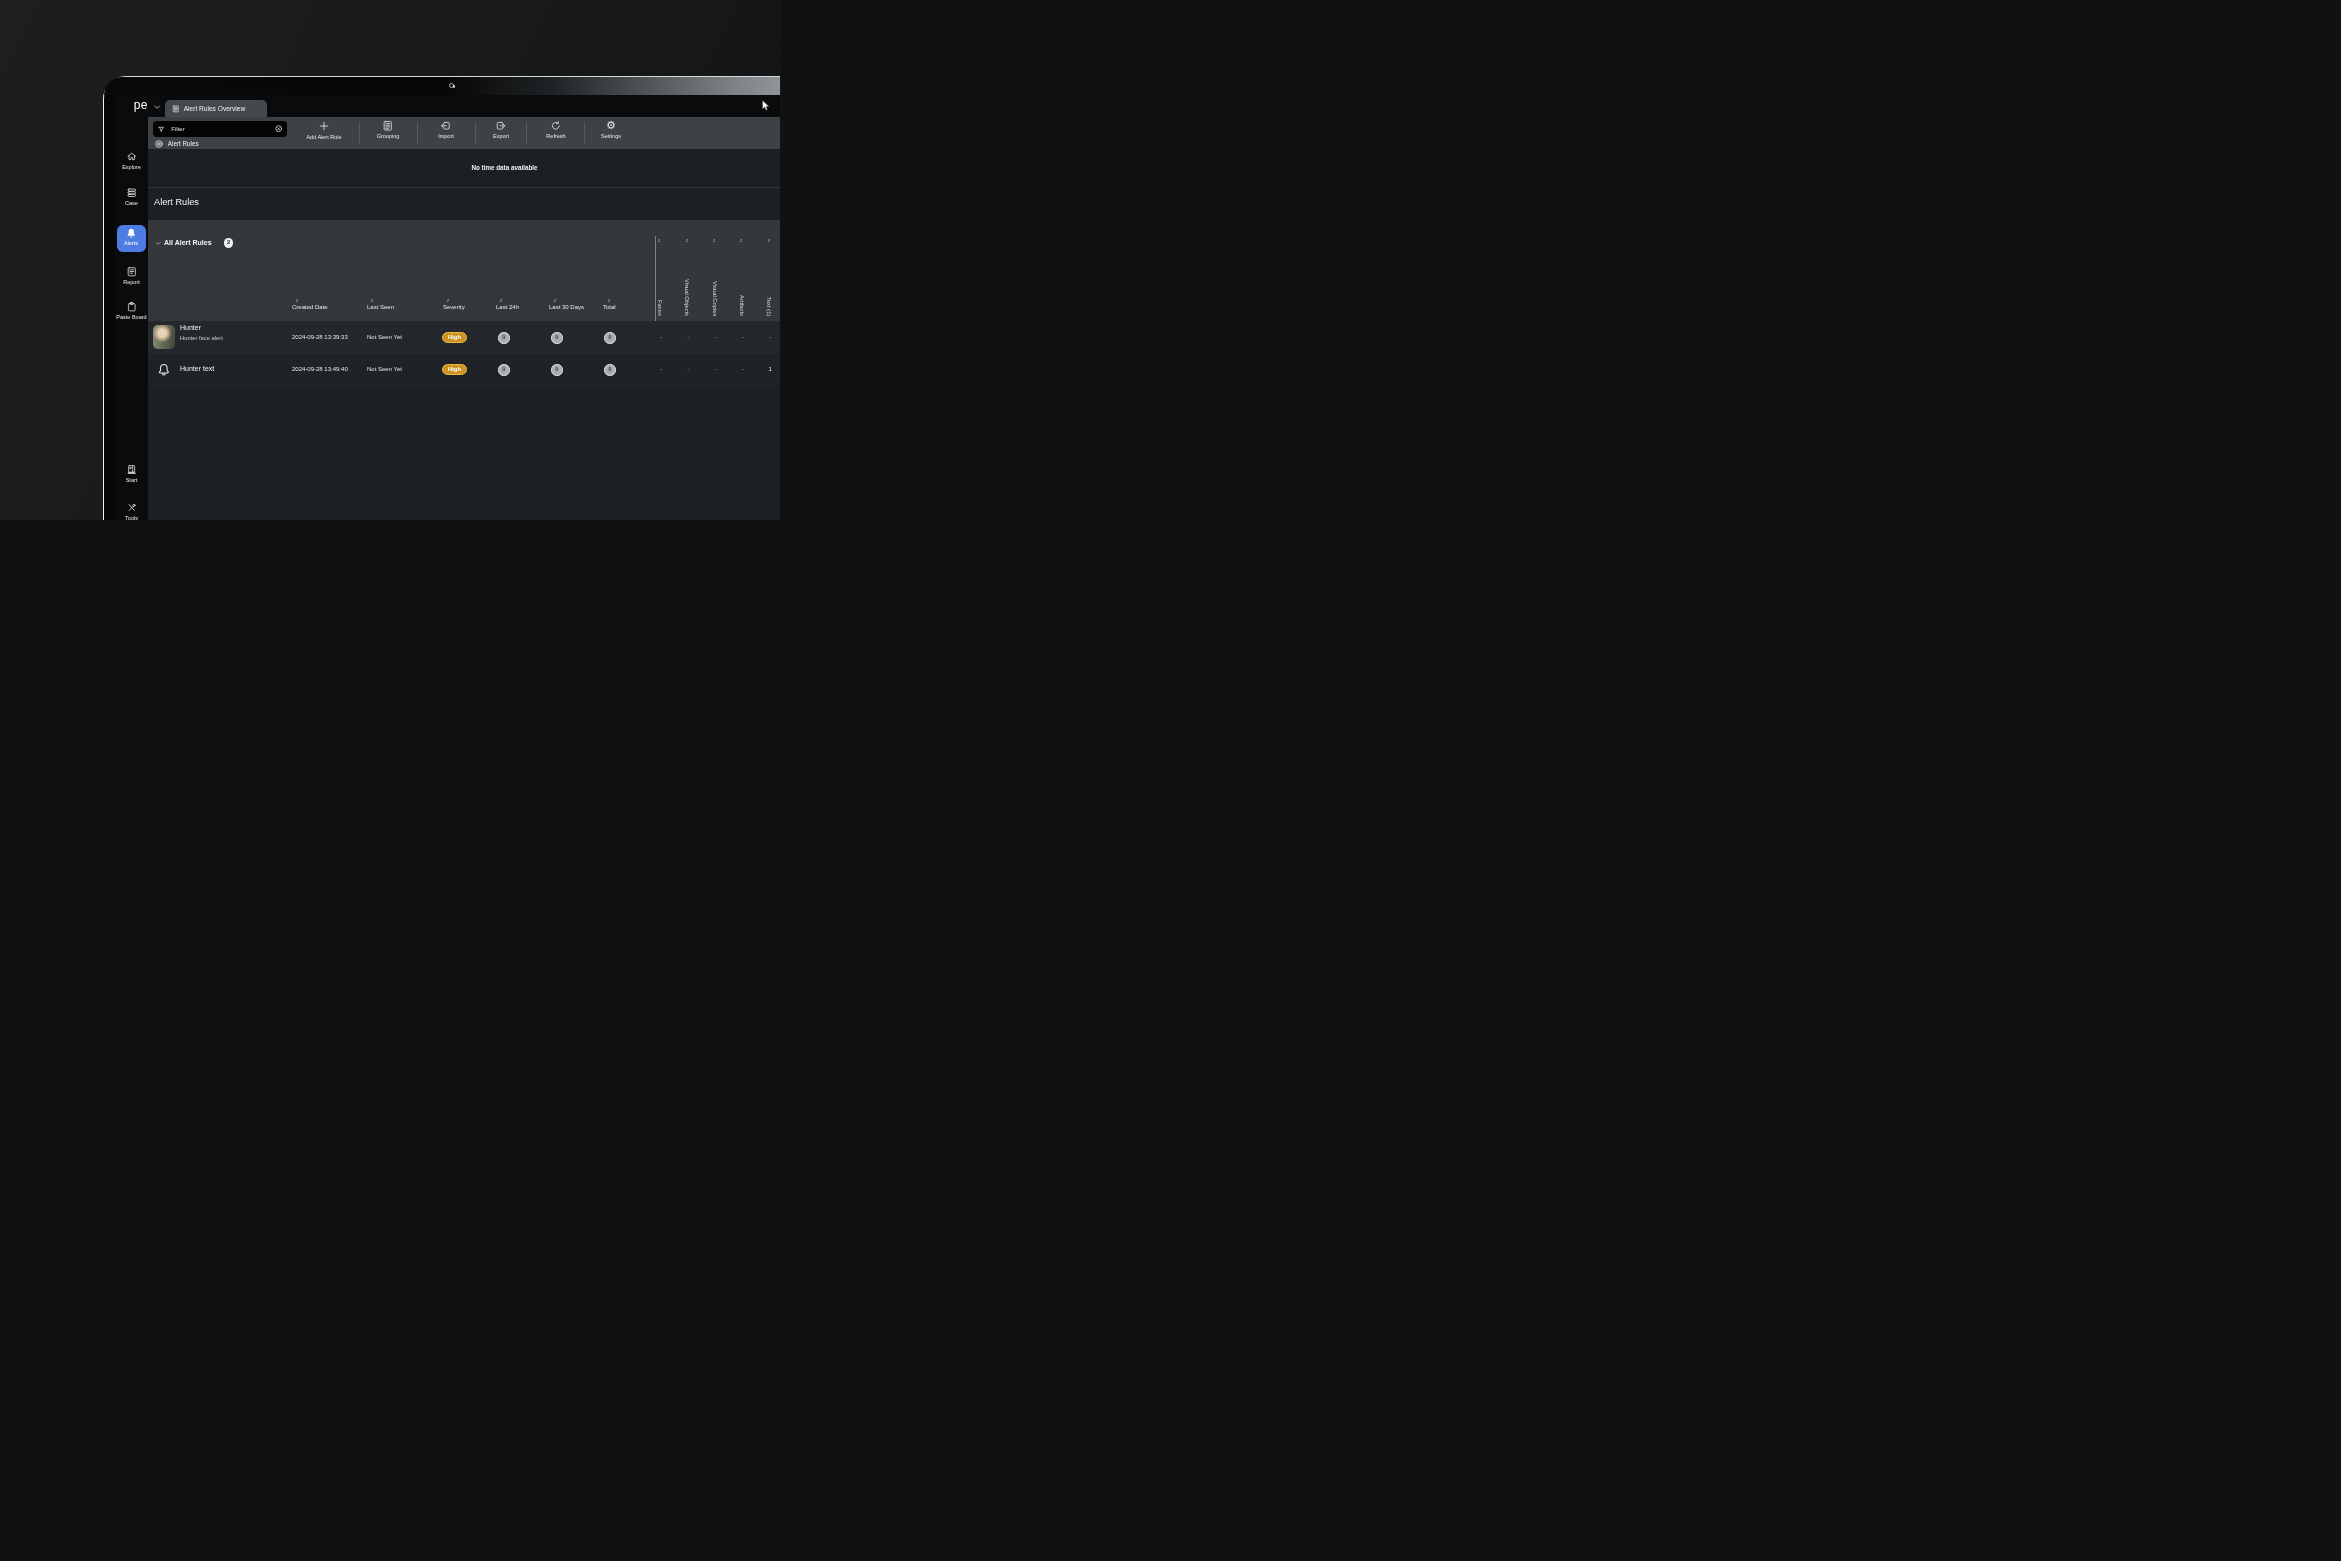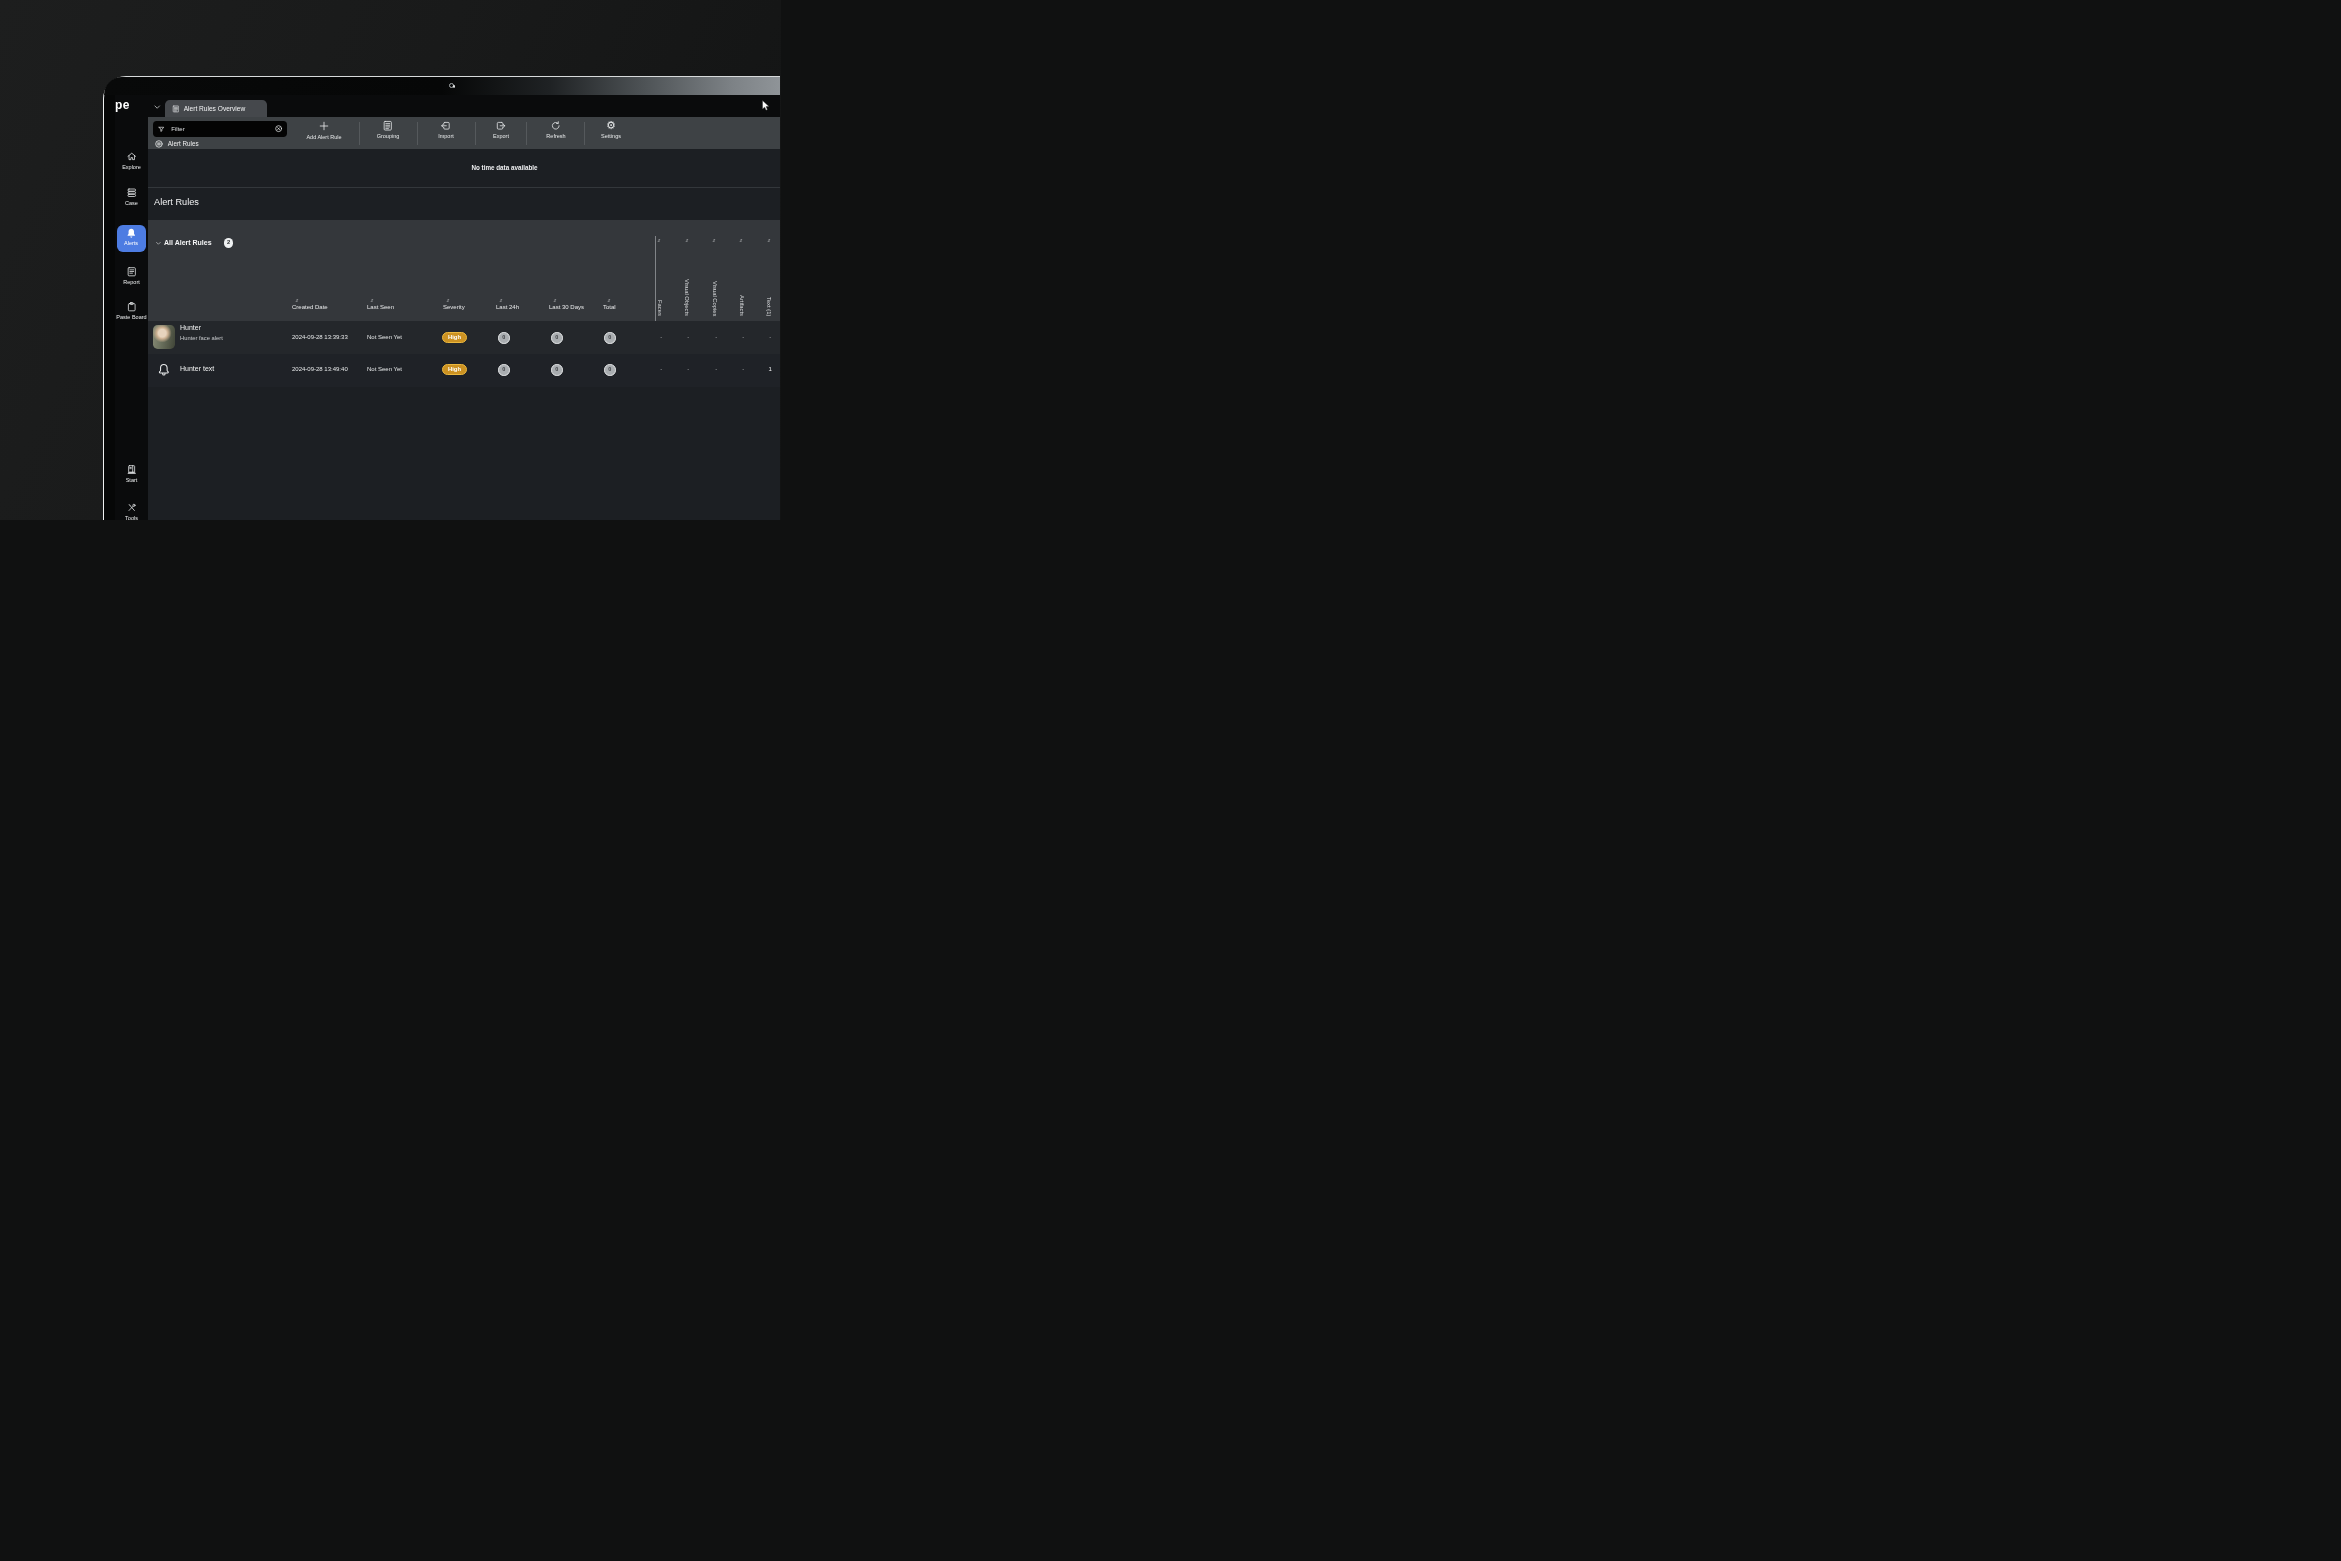--- a/index.html
+++ b/index.html
@@ -12,21 +12,21 @@
     background:#060707;border-top-left-radius:23px;
     border-left:1.6px solid #eef0f1;border-top:1.6px solid #d7dadb;box-sizing:border-box;}
   .bezel{position:absolute;left:0;top:0;right:0;height:18.4px;border-top-left-radius:21px;
     background:linear-gradient(90deg,#080909 0%,#060707 50%,#1f2224 66%,#4e5356 80%,#7d8286 93%,#8f9498 100%);}
   .webcam{position:absolute;left:345px;top:5.8px;width:5.2px;height:5.2px;border-radius:50%;
     border:0.8px solid #a9adaf;box-sizing:border-box;}
   .webcam::after{content:"";position:absolute;right:-2.1px;top:1px;width:2.1px;height:3.1px;background:#e8eaeb;border-radius:50%;}
   .screen{position:absolute;left:11px;top:18.4px;right:0;bottom:0;background:#0b0c0d;overflow:hidden;}
   
   .sidebar{position:absolute;left:0;top:0;width:33px;height:100%;background:#0a0b0c;}
-  .logo{position:absolute;left:0;top:3.1px;width:33px;text-align:left;color:#fff;font-size:12px;font-weight:bold;letter-spacing:0.5px;}
+  .logo{position:absolute;left:0;top:3.1px;width:33px;text-align:right;color:#fff;font-size:12px;font-weight:normal;letter-spacing:0.5px;}
   .side-item{position:absolute;width:33px;text-align:center;color:#eceeef;cursor:pointer;}
   .side-item .lbl{font-size:5.5px;margin-top:1px;line-height:6.3px;}
   .side-item svg{display:block;margin:0 auto;}
   .alerts-item{position:absolute;left:1.6px;top:130px;width:29px;height:27px;background:#4d7ce2;
     border-radius:5.8px;text-align:center;color:#fff;cursor:pointer;}
   .alerts-item svg{display:block;margin:2.1px auto 0;}
   .alerts-item .lbl{font-size:5.5px;margin-top:0;}
   
   .tabbar{position:absolute;left:33px;top:0;right:0;height:22px;background:#0a0b0c;}
   .tab-chevron{position:absolute;left:5.2px;top:7.3px;}

